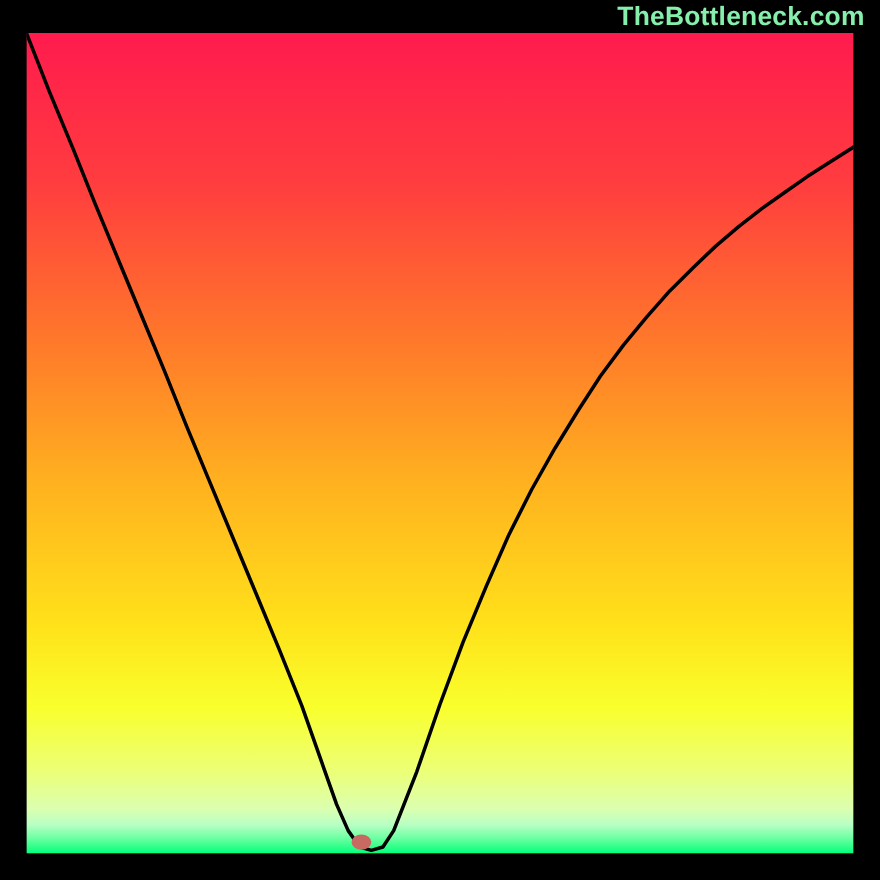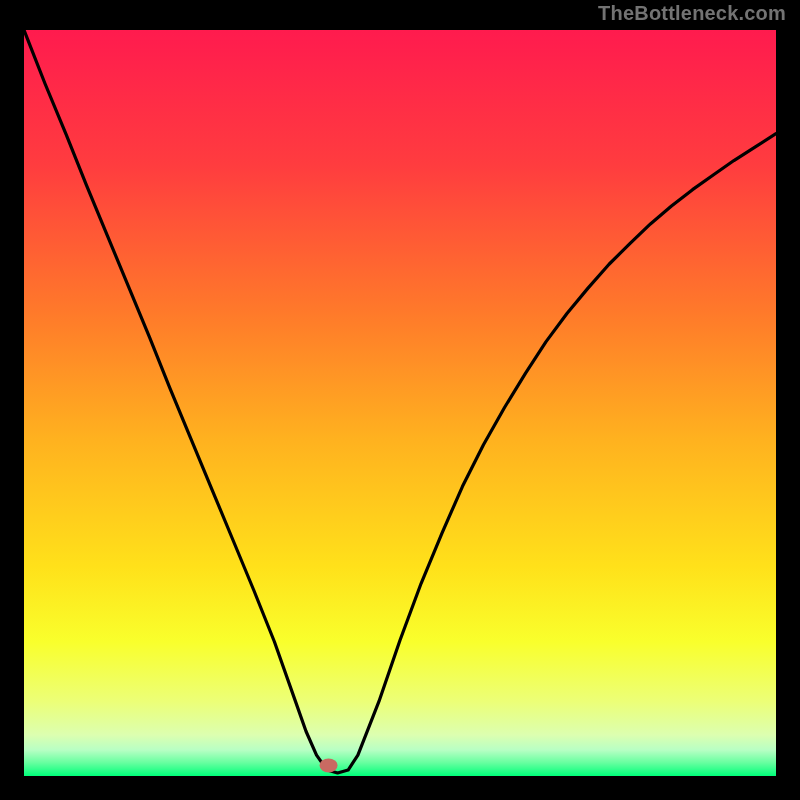--- a/index.html
+++ b/index.html
@@ -16,23 +16,23 @@
     top: 0;
     width: 800px;
     height: 800px;
     background: #000;
   }
   .watermark {
     position: absolute;
     top: 2px;
     right: 14px;
     font-family: Arial, Helvetica, sans-serif;
-    font-size: 20px;
+    font-size: 24px;
     font-weight: 600;
-    color: #737373;
+    color: #86efac;
     letter-spacing: 0.2px;
     text-align: right;
   }
   svg {
     display: block;
   }
 </style>
 </head>
 <body>
 <div class="frame">

